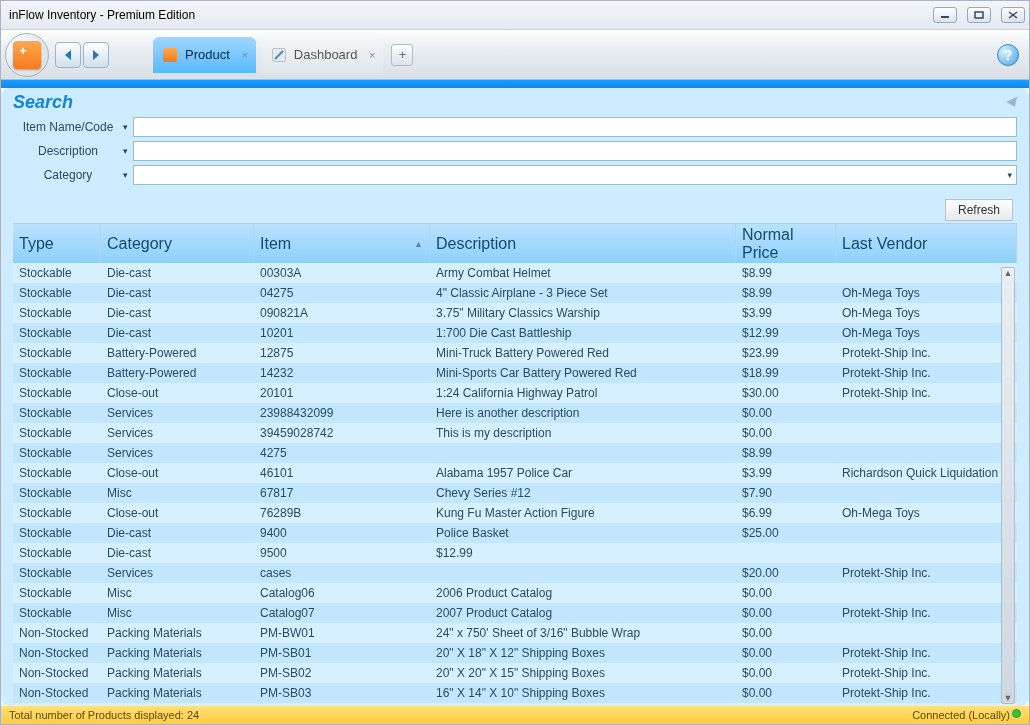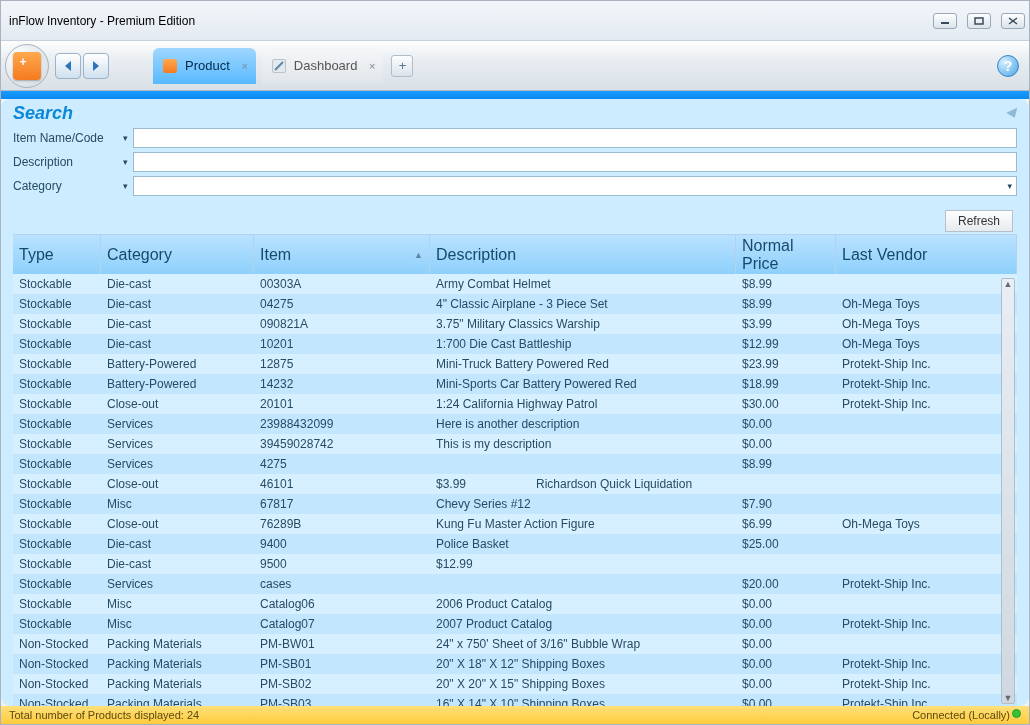--- a/index.html
+++ b/index.html
@@ -1,20 +1,20 @@
 <!DOCTYPE html>
 <html><head>
 <meta charset="utf-8">
 <style>
   * { box-sizing: border-box; font-family: Tahoma, Arial, sans-serif; }
   body { margin: 0; padding: 0; width: 1030px; height: 725px; overflow: hidden; background: #fff; }
   .window { width: 1030px; height: 725px; border: 1px solid #a9b4c0; display: flex; flex-direction: column; background: #eef3f7; }
 
   
-  .titlebar { height: 40px; background: linear-gradient(#f2f6fa,#e3eaf1); display: flex; align-items: center; padding: 0 4px; font-size: 12px; color: #000; border-bottom: 1px solid #c5d0dc; gap: 8px; }
+  .titlebar { height: 29px; background: linear-gradient(#f2f6fa,#e3eaf1); display: flex; align-items: center; padding: 0 4px; font-size: 12px; color: #000; border-bottom: 1px solid #c5d0dc; gap: 8px; }
   .titlebar .title { flex: 1; padding-left: 4px; }
   .winbtn { width: 24px; height: 16px; margin-left: 2px; border: 1px solid #99a8b8; border-radius: 3px; background: linear-gradient(#fdfefe,#dbe3eb); display: flex; align-items: center; justify-content: center; cursor: pointer; }
   .winbtn svg { display: block; }
 
   
   .toolbar { height: 50px; background: linear-gradient(#fefefe 0%, #e8edf1 40%, #d9e0e6 100%); display: flex; align-items: center; padding-left: 4px; position: relative; border-bottom: 1px solid #b0bdc9; }
   .homebtn { width: 44px; height: 44px; border-radius: 22px; background: radial-gradient(circle at 30% 30%, #fefefe, #d0d8e0); border: 1px solid #a9b4c0; margin-right: 6px; display:flex; align-items:center; justify-content:center; cursor:pointer; }
   .homebtn-inner { width: 28px; height: 28px; background: linear-gradient(#ffa94d,#f57a1f); border-radius: 4px; display:flex; align-items:center; justify-content:center; box-shadow: 0 1px 2px rgba(0,0,0,.3);}
   .homebtn-inner .plus { color:#fff; font-weight:bold; font-size:12px; position:relative; top:-4px; left:-4px;}
   .navbtn { width: 26px; height: 26px; border: 1px solid #9db2c7; background: linear-gradient(#fff,#cfe0ef); border-radius: 4px; margin-right: 2px; display:flex; align-items:center; justify-content:center; cursor:pointer; }
@@ -31,21 +31,21 @@
 
   
   .bluestrip { height: 8px; background: linear-gradient(#1a9bff,#0a8af0); }
 
   
   .content { flex:1; background: #cdecff; display:flex; flex-direction:column; overflow:hidden;border-radius:9px; }
   .search-panel { padding: 4px 12px 8px 12px; }
   .search-title { color:#0b88d9; font-size:18px; font-weight:bold; font-style:italic; margin-bottom:2px; position:relative;}
   .search-collapse { position:absolute; right:2px; top:2px; color:#8fb9d7; cursor:pointer; font-size:12px;}
   .search-row { display:flex; align-items:center; margin-top:4px; }
-  .search-label { width:110px; font-size:12px; color:#274b63; }
+  .search-label { width:110px; font-size:12px; color:#274b63;text-align:center; }
   .search-drop { width:10px; text-align:center; color:#274b63; font-size:9px; cursor:pointer; padding-right:6px;}
   .search-input { flex:1; height:20px; border:1px solid #9abacf; background:#fff; font-size:12px; padding:0 4px;}
   .search-select { flex:1; height:20px; border:1px solid #9abacf; background:#fff; font-size:12px; padding:0 4px; display:flex; align-items:center; justify-content:flex-end; cursor:pointer;}
   .refresh-row { display:flex; justify-content:flex-end; padding: 6px 16px 2px 0;}
   .refresh-btn { background: linear-gradient(#fdfefe,#e7ebef); border:1px solid #b4c0cb; padding:3px 12px; font-size:12px; cursor:pointer; color:#333;}
 
   
   .table-wrap { flex:1; margin: 0 12px 0 12px; display:flex; flex-direction:column; overflow:hidden; position:relative;}
   .thead { display:flex; background: linear-gradient(#b9e2ff,#8ed0fc); font-size:16px; color:#154a6c; font-weight:normal; height:40px; align-items:center; border-top:1px solid #b2d3ea;}
   .th { padding:4px 6px; border-right:1px solid #b2d3ea; height:100%; display:flex; align-items:center; position:relative;}
@@ -243,20 +243,21 @@
             <div class="td c-cat">Services</div>
             <div class="td c-item">4275</div>
             <div class="td c-desc"></div>
             <div class="td c-price">$8.99</div>
             <div class="td c-vend"></div>
           </div>
           <div class="tr">
             <div class="td c-type">Stockable</div>
             <div class="td c-cat">Close-out</div>
             <div class="td c-item">46101</div>
+            <div class="td c-desc">Alabama 1957 Police Car</div>
             <div class="td c-price">$3.99</div>
             <div class="td c-vend">Richardson Quick Liquidation</div>
           </div>
           <div class="tr">
             <div class="td c-type">Stockable</div>
             <div class="td c-cat">Misc</div>
             <div class="td c-item">67817</div>
             <div class="td c-desc">Chevy Series #12</div>
             <div class="td c-price">$7.90</div>
             <div class="td c-vend"></div>

